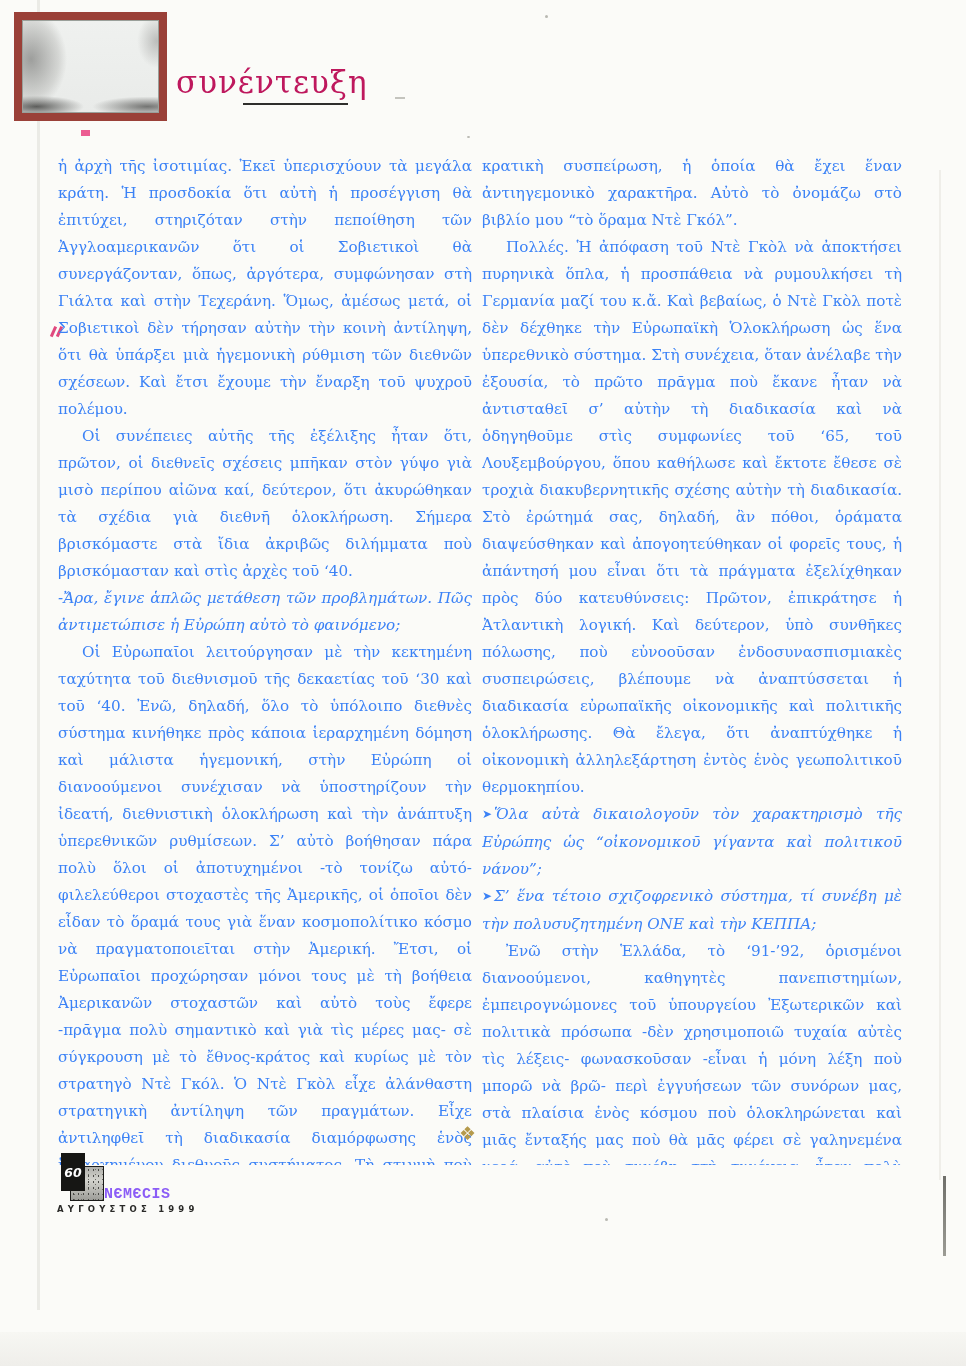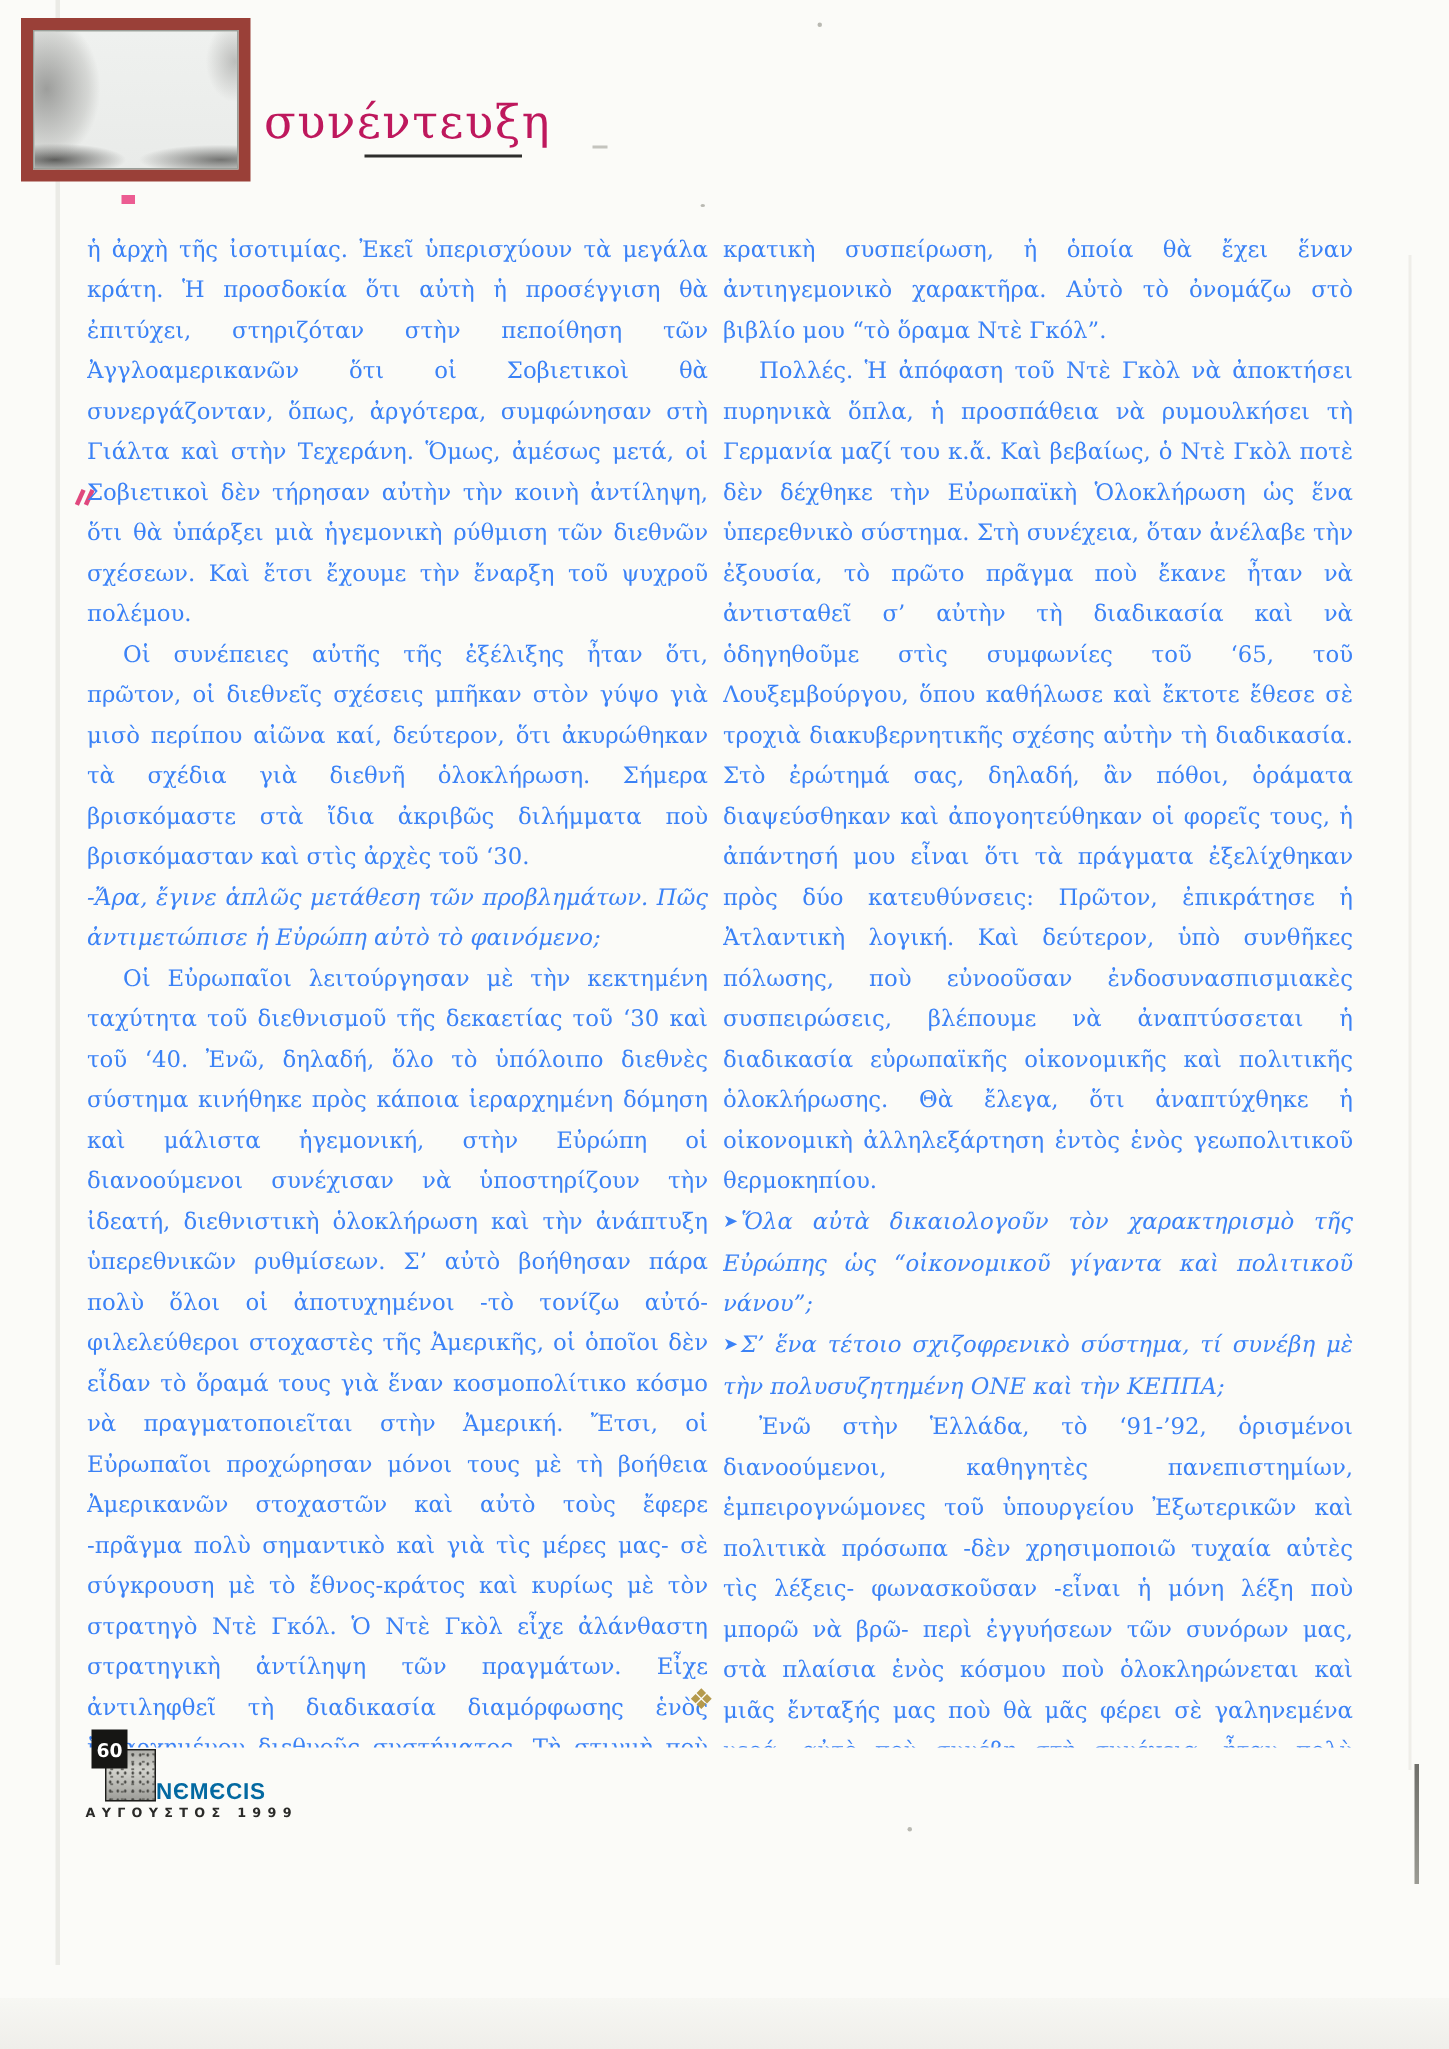--- a/index.html
+++ b/index.html
@@ -58,38 +58,38 @@
   .margin-mark i:nth-child(2){left:6px;}
 
   .ornament{
     position:absolute;left:459px;top:1122px;
     font-size:19px;color:#b59a4c;
     font-family:"DejaVu Sans", sans-serif;
   }
 
   
   .page-number-box{
-    position:absolute;left:61px;top:1153px;width:24px;height:26px;
+    position:absolute;left:61px;top:1153px;width:24px;height:38px;
     background:#161614;color:#fff;z-index:3;
     font-family:"DejaVu Sans", sans-serif;font-size:12.5px;font-weight:bold;
-    display:flex;align-items:center;justify-content:center;
+    display:flex;align-items:center;justify-content:center;font-style:italic;
   }
   .logo-image{
     position:absolute;left:70px;top:1166px;width:34px;height:35px;z-index:2;
     border:1.5px solid #1c1c1a;box-sizing:border-box;background-color:#dcdcd6;
     background-image:
       radial-gradient(circle, #4a4a46 22%, transparent 26%),
       radial-gradient(circle, #6b6b66 18%, transparent 22%),
       linear-gradient(rgba(40,40,38,.25), rgba(40,40,38,.05) 40%, rgba(40,40,38,.35));
     background-size:5px 6px, 7px 5px, 100% 100%;
   }
   .brand{
     position:absolute;left:104px;top:1186px;
-    font-family:Liberation Sans, sans-serif;font-weight:bold;
-    font-size:15px;letter-spacing:0.5px;color:#0369a1;
+    font-family:Liberation Mono, monospace;font-weight:bold;
+    font-size:15px;letter-spacing:0.5px;color:#8b5cf6;
     transform:scaleY(1.02);
   }
   .issue{
     position:absolute;left:57px;top:1204px;
     font-family:"DejaVu Sans", sans-serif;font-weight:bold;
     font-size:8.5px;letter-spacing:4.2px;color:#2a2a28;
   }
 </style>
 </head>
 <body>
@@ -111,21 +111,21 @@
   <div class="section-title">συνέντευξη</div>
   <div class="title-underline"></div>
   <div class="title-dash"></div>
 
   <div class="margin-mark">
       <i></i>
       <i></i>
     </div>
   <div class="column col-left">
       <p class="para">ἡ ἀρχὴ τῆς ἰσοτιμίας. Ἐκεῖ ὑπερισχύουν τὰ μεγάλα κράτη. Ἡ προσδοκία ὅτι αὐτὴ ἡ προσέγγιση θὰ ἐπιτύχει, στηριζόταν στὴν πεποίθηση τῶν Ἀγγλοαμερικανῶν ὅτι οἱ Σοβιετικοὶ θὰ συνεργάζονταν, ὅπως, ἀργότερα, συμφώνησαν στὴ Γιάλτα καὶ στὴν Τεχεράνη. Ὅμως, ἀμέσως μετά, οἱ Σοβιετικοὶ δὲν τήρησαν αὐτὴν τὴν κοινὴ ἀντίληψη, ὅτι θὰ ὑπάρξει μιὰ ἡγεμονικὴ ρύθμιση τῶν διεθνῶν σχέσεων. Καὶ ἔτσι ἔχουμε τὴν ἔναρξη τοῦ ψυχροῦ πολέμου.</p>
-      <p class="para indent">Οἱ συνέπειες αὐτῆς τῆς ἐξέλιξης ἦταν ὅτι, πρῶτον, οἱ διεθνεῖς σχέσεις μπῆκαν στὸν γύψο γιὰ μισὸ περίπου αἰῶνα καί, δεύτερον, ὅτι ἀκυρώθηκαν τὰ σχέδια γιὰ διεθνῆ ὁλοκλήρωση. Σήμερα βρισκόμαστε στὰ ἴδια ἀκριβῶς διλήμματα ποὺ βρισκόμασταν καὶ στὶς ἀρχὲς τοῦ ‘30.</p>
+      <p class="para indent">Οἱ συνέπειες αὐτῆς τῆς ἐξέλιξης ἦταν ὅτι, πρῶτον, οἱ διεθνεῖς σχέσεις μπῆκαν στὸν γύψο γιὰ μισὸ περίπου αἰῶνα καί, δεύτερον, ὅτι ἀκυρώθηκαν τὰ σχέδια γιὰ διεθνῆ ὁλοκλήρωση. Σήμερα βρισκόμαστε στὰ ἴδια ἀκριβῶς διλήμματα ποὺ βρισκόμασταν καὶ στὶς ἀρχὲς τοῦ ‘40.</p>
       <p class="question">-Ἄρα, ἔγινε ἁπλῶς μετάθεση τῶν προβλημάτων. Πῶς ἀντιμετώπισε ἡ Εὐρώπη αὐτὸ τὸ φαινόμενο;</p>
       <p class="para indent">Οἱ Εὐρωπαῖοι λειτούργησαν μὲ τὴν κεκτημένη ταχύτητα τοῦ διεθνισμοῦ τῆς δεκαετίας τοῦ ‘30 καὶ τοῦ ‘40. Ἐνῶ, δηλαδή, ὅλο τὸ ὑπόλοιπο διεθνὲς σύστημα κινήθηκε πρὸς κάποια ἱεραρχημένη δόμηση καὶ μάλιστα ἡγεμονική, στὴν Εὐρώπη οἱ διανοούμενοι συνέχισαν νὰ ὑποστηρίζουν τὴν ἰδεατή, διεθνιστικὴ ὁλοκλήρωση καὶ τὴν ἀνάπτυξη ὑπερεθνικῶν ρυθμίσεων. Σ’ αὐτὸ βοήθησαν πάρα πολὺ ὅλοι οἱ ἀποτυχημένοι -τὸ τονίζω αὐτό- φιλελεύθεροι στοχαστὲς τῆς Ἀμερικῆς, οἱ ὁποῖοι δὲν εἶδαν τὸ ὅραμά τους γιὰ ἕναν κοσμοπολίτικο κόσμο νὰ πραγματοποιεῖται στὴν Ἀμερική. Ἔτσι, οἱ Εὐρωπαῖοι προχώρησαν μόνοι τους μὲ τὴ βοήθεια Ἀμερικανῶν στοχαστῶν καὶ αὐτὸ τοὺς ἔφερε -πρᾶγμα πολὺ σημαντικὸ καὶ γιὰ τὶς μέρες μας- σὲ σύγκρουση μὲ τὸ ἔθνος-κράτος καὶ κυρίως μὲ τὸν στρατηγὸ Ντὲ Γκόλ. Ὁ Ντὲ Γκὸλ εἶχε ἀλάνθαστη στρατηγικὴ ἀντίληψη τῶν πραγμάτων. Εἶχε ἀντιληφθεῖ τὴ διαδικασία διαμόρφωσης ἑνὸς ἱεραρχημένου διεθνοῦς συστήματος. Τὴ στιγμὴ ποὺ πάρα πολλοὶ διανοούμενοι ὑποστήριζαν ὅτι θὰ μποροῦσε νὰ ἀρχίσει μιὰ διαδικασία ὑπερεθνικῆς ὁλοκλήρωσης στὴν Εὐρώπη, ἡ ὁποία θὰ ἐπεκτείνετο καὶ στὸν ὑπόλοιπο κόσμο, ἐκεῖνος ἔβλεπε τὰ γεωπολιτικὰ συμφέροντα νὰ συγκρούονται, τὶς Μεγάλες Δυνάμεις νὰ ἀνταγωνίζονται καὶ νὰ ἐπιζητοῦν ἰσχύ, ἐπιρροή. Κατάλαβε πὼς οἱ ἐξελίξεις δὲν ὁδηγοῦν στὴν ὁλοκλήρωση, ἀλλὰ στὴ διάσπαση καὶ μίλησε γιὰ Εὐρώπη ἡ ὁποία θὰ βρίσκεται σὲ Συμπληγάδες. Ὑποστήριξε κατ’ ἀρχὰς μιὰ εὐρωπαϊκὴ συνομοσπονδία τριῶν διαστάσεων: α) στρατηγικῆς, β) πολιτισμικῆς - πολιτιστικῆς, καὶ γ) οἰκονομικῆς συνεργασίας. Ἤθελε ἀνέγγιχτες τὶς πατρίδες τῆς Εὐρώπης, τὰ ἔθνη-κράτη, τὶς ἐθνικές τους συνειδήσεις. Μὲ ἄλλα λόγια, δὲν ἤθελε νὰ θιγοῦν τὰ ὀντολογικά τους χαρακτηριστικά, τὰ ὁποῖα διαμορφώθηκαν μέσα ἀπὸ τὴν Ἱστορία. Εἶπε, λοιπόν, ὅτι αὐτὴ ἡ Εὐρώπη θὰ εἶναι μιὰ δια-</p>
     </div>
   <div class="column col-right">
       <p class="para">κρατικὴ συσπείρωση, ἡ ὁποία θὰ ἔχει ἕναν ἀντιηγεμονικὸ χαρακτῆρα. Αὐτὸ τὸ ὀνομάζω στὸ βιβλίο μου “τὸ ὅραμα Ντὲ Γκόλ”.</p>
       <p class="para indent">Πολλές. Ἡ ἀπόφαση τοῦ Ντὲ Γκὸλ νὰ ἀποκτήσει πυρηνικὰ ὅπλα, ἡ προσπάθεια νὰ ρυμουλκήσει τὴ Γερμανία μαζί του κ.ἄ. Καὶ βεβαίως, ὁ Ντὲ Γκὸλ ποτὲ δὲν δέχθηκε τὴν Εὐρωπαϊκὴ Ὁλοκλήρωση ὡς ἕνα ὑπερεθνικὸ σύστημα. Στὴ συνέχεια, ὅταν ἀνέλαβε τὴν ἐξουσία, τὸ πρῶτο πρᾶγμα ποὺ ἔκανε ἦταν νὰ ἀντισταθεῖ σ’ αὐτὴν τὴ διαδικασία καὶ νὰ ὁδηγηθοῦμε στὶς συμφωνίες τοῦ ‘65, τοῦ Λουξεμβούργου, ὅπου καθήλωσε καὶ ἔκτοτε ἔθεσε σὲ τροχιὰ διακυβερνητικῆς σχέσης αὐτὴν τὴ διαδικασία. Στὸ ἐρώτημά σας, δηλαδή, ἂν πόθοι, ὁράματα διαψεύσθηκαν καὶ ἀπογοητεύθηκαν οἱ φορεῖς τους, ἡ ἀπάντησή μου εἶναι ὅτι τὰ πράγματα ἐξελίχθηκαν πρὸς δύο κατευθύνσεις: Πρῶτον, ἐπικράτησε ἡ Ἀτλαντικὴ λογική. Καὶ δεύτερον, ὑπὸ συνθῆκες πόλωσης, ποὺ εὐνοοῦσαν ἐνδοσυνασπισμιακὲς συσπειρώσεις, βλέπουμε νὰ ἀναπτύσσεται ἡ διαδικασία εὐρωπαϊκῆς οἰκονομικῆς καὶ πολιτικῆς ὁλοκλήρωσης. Θὰ ἔλεγα, ὅτι ἀναπτύχθηκε ἡ οἰκονομικὴ ἀλληλεξάρτηση ἐντὸς ἑνὸς γεωπολιτικοῦ θερμοκηπίου.</p>
       <p class="question"><span class="q-marker">➤</span>Ὅλα αὐτὰ δικαιολογοῦν τὸν χαρακτηρισμὸ τῆς Εὐρώπης ὡς “οἰκονομικοῦ γίγαντα καὶ πολιτικοῦ νάνου”;</p>
       <p class="question"><span class="q-marker">➤</span>Σ’ ἕνα τέτοιο σχιζοφρενικὸ σύστημα, τί συνέβη μὲ τὴν πολυσυζητημένη ΟΝΕ καὶ τὴν ΚΕΠΠΑ;</p>
       <p class="para indent">Ἐνῶ στὴν Ἑλλάδα, τὸ ‘91-’92, ὁρισμένοι διανοούμενοι, καθηγητὲς πανεπιστημίων, ἐμπειρογνώμονες τοῦ ὑπουργείου Ἐξωτερικῶν καὶ πολιτικὰ πρόσωπα -δὲν χρησιμοποιῶ τυχαία αὐτὲς τὶς λέξεις- φωνασκοῦσαν -εἶναι ἡ μόνη λέξη ποὺ μπορῶ νὰ βρῶ- περὶ ἐγγυήσεων τῶν συνόρων μας, στὰ πλαίσια ἑνὸς κόσμου ποὺ ὁλοκληρώνεται καὶ μιᾶς ἔνταξής μας ποὺ θὰ μᾶς φέρει σὲ γαληνεμένα νερά, αὐτὸ ποὺ συνέβη στὴ συνέχεια, ἦταν πολὺ διαφορετικὸ ἀπὸ τὸ ἀναμενόμενο. Σὲ πρώτη φάση, ἡ Γαλλία προσπαθοῦσε, μέχρι καὶ τὸ ‘94, νὰ ἀναπτύξει τὴν εὐρωπαϊκὴ ἀμυντικὴ ταυτότητα, στὶς ὑπὸ διαμόρφωση νέες ἰσορροπίες. Σὲ δεύτερη φάση, οἱ ΗΠΑ μαζὶ μὲ τὴ Βρετανία, στὸ πλαίσιο τῆς εἰδικῆς τους σχέσης, συνέχισαν -μιὰ διαδικασία ποὺ εἶχε ἀρχίσει ἀπὸ τὸ ‘88- νὰ διαχειρίζονται στρατηγικὰ τὴ μετεξέλιξη τοῦ συστήματος, τὴ μετάβαση, δηλαδή, ἀπὸ τὸν ἕναν συσχετισμὸ ἰσχύος σ’ ἕναν ἄλλον. (Δὲν λέω ἀπὸ τὸ ἕνα σύστημα στὸ ἄλλο ἢ ἀπὸ τὴ μιὰ νέα τάξη στὴν ἄλλη, γιατὶ κάτι τέτοιο</p>
     </div>

